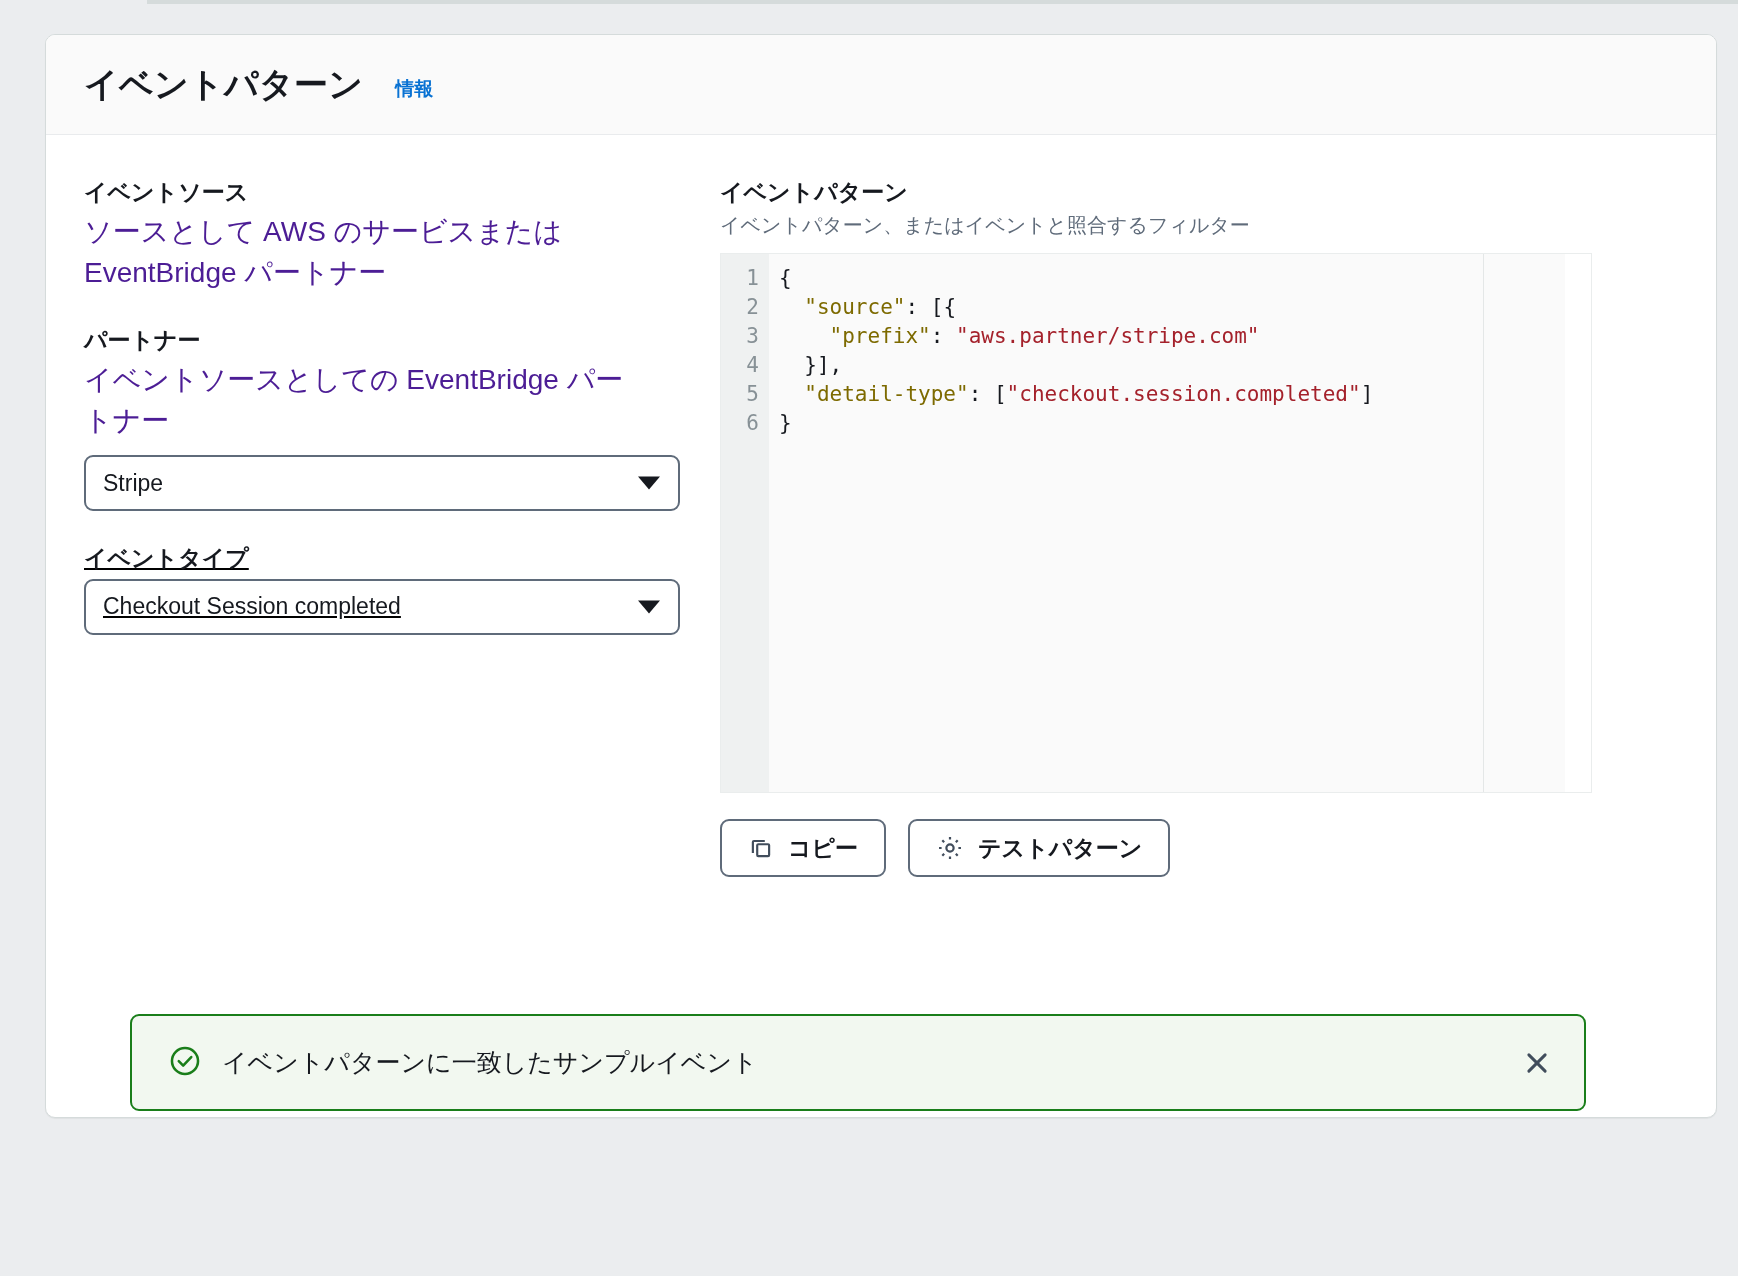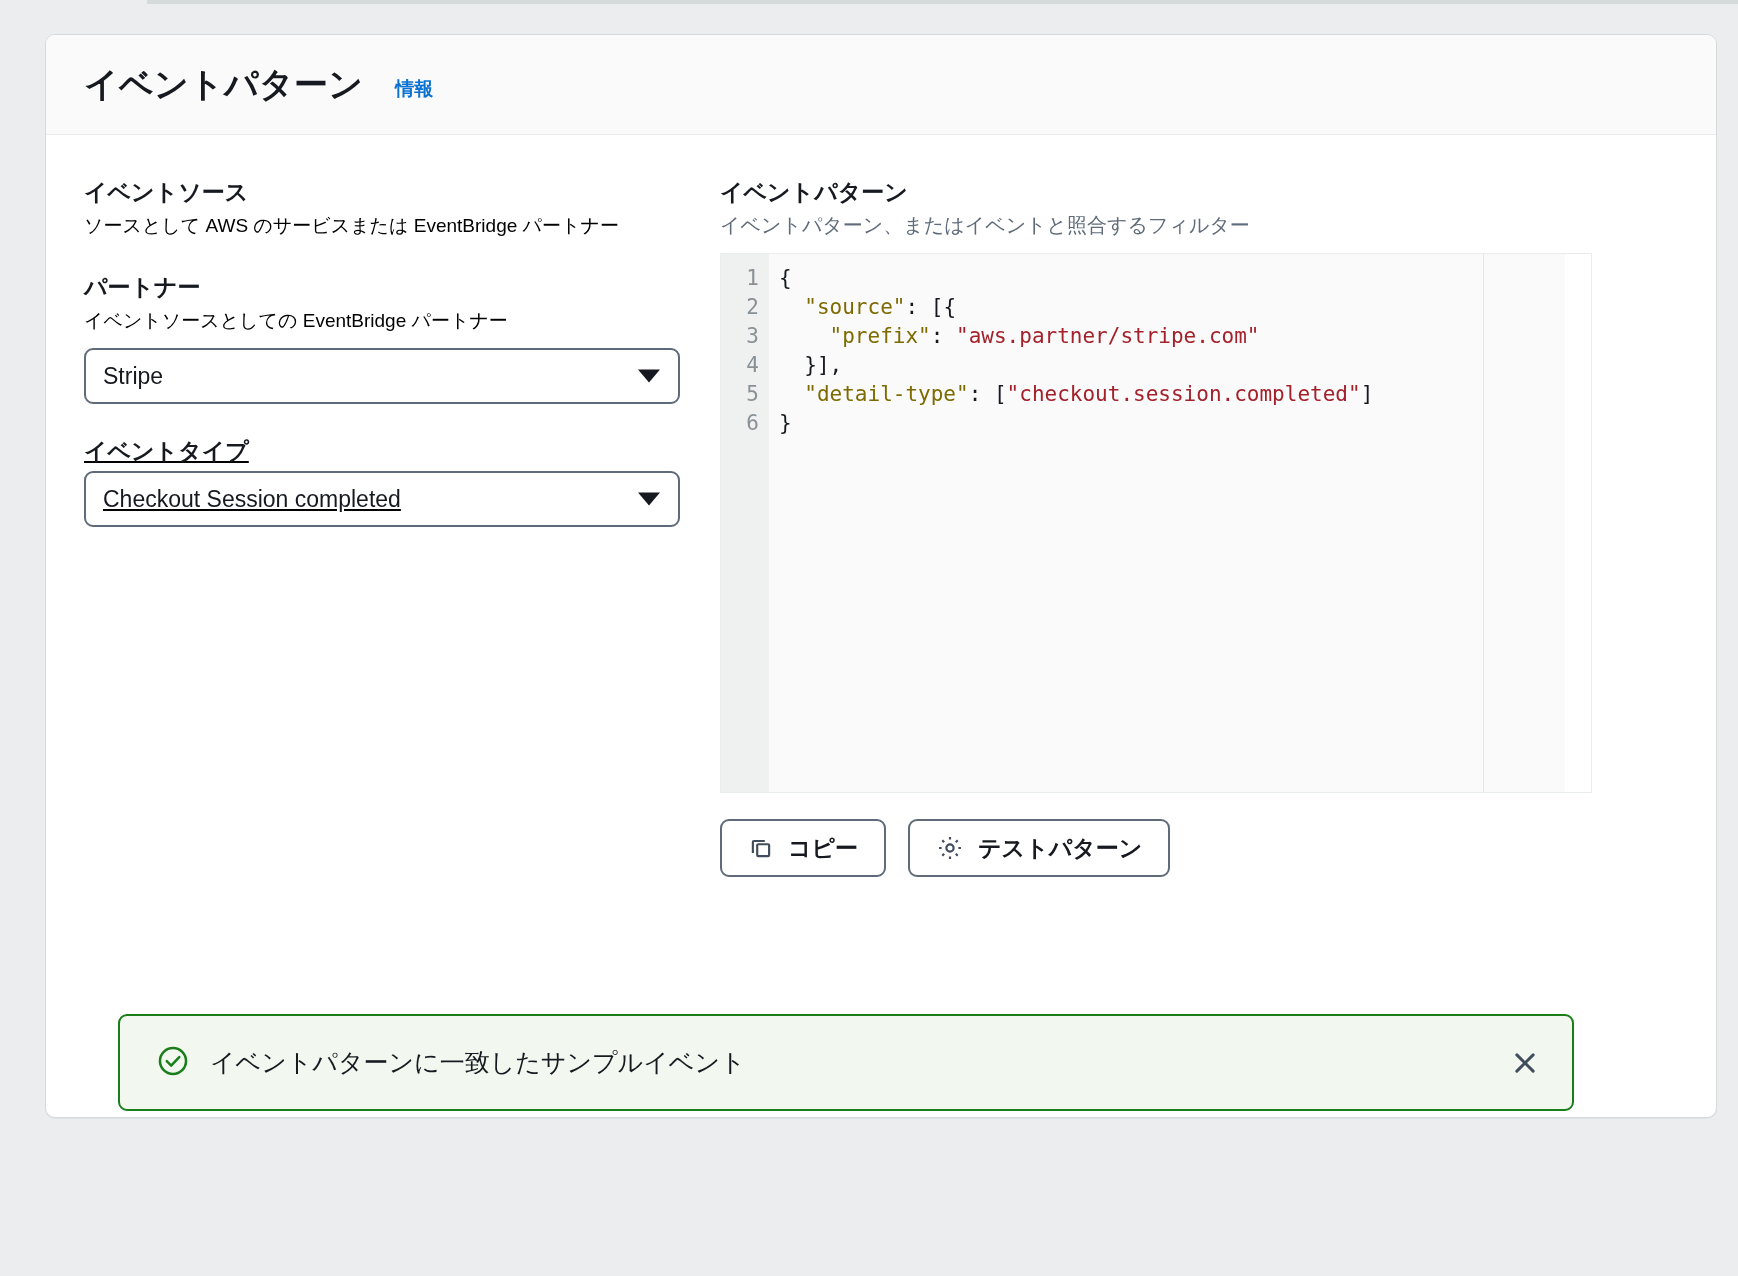--- a/index.html
+++ b/index.html
@@ -78,22 +78,22 @@
   .field { margin-bottom: 32px; }
   .field:last-child { margin-bottom: 11px; text-decoration: underline; }
   .field-label {
     font-size: 23px;
     font-weight: 700;
     color: #16191f;
     line-height: 1.35;
     margin-bottom: 4px;
   }
   .field-desc {
-    font-size: 19px;
-    color: #000000;
+    font-size: 28px;
+    color: #4c1d95;
     line-height: 1.45;
     margin-bottom: 14px;
     max-width: 560px;
   }
 
   .select-box {
     position: relative;
     height: 56px;
     border: 2px solid #5f6b7a;
     border-radius: 9px;
@@ -203,21 +203,21 @@
     font-size: 23px;
     font-weight: 700;
     cursor: pointer;
     white-space: nowrap;
   }
   .btn svg { display: block; }
 
   
   .alert {
     position: absolute;
-    left: 72px;
+    left: 84px;
     top: 979px;
     width: 1456px;
     height: 97px;
     background: #f2f8f0;
     border: 2px solid #1a7e1a;
     border-radius: 9px;
     display: flex;
     align-items: center;
     padding: 0 22px 0 36px;
   }

